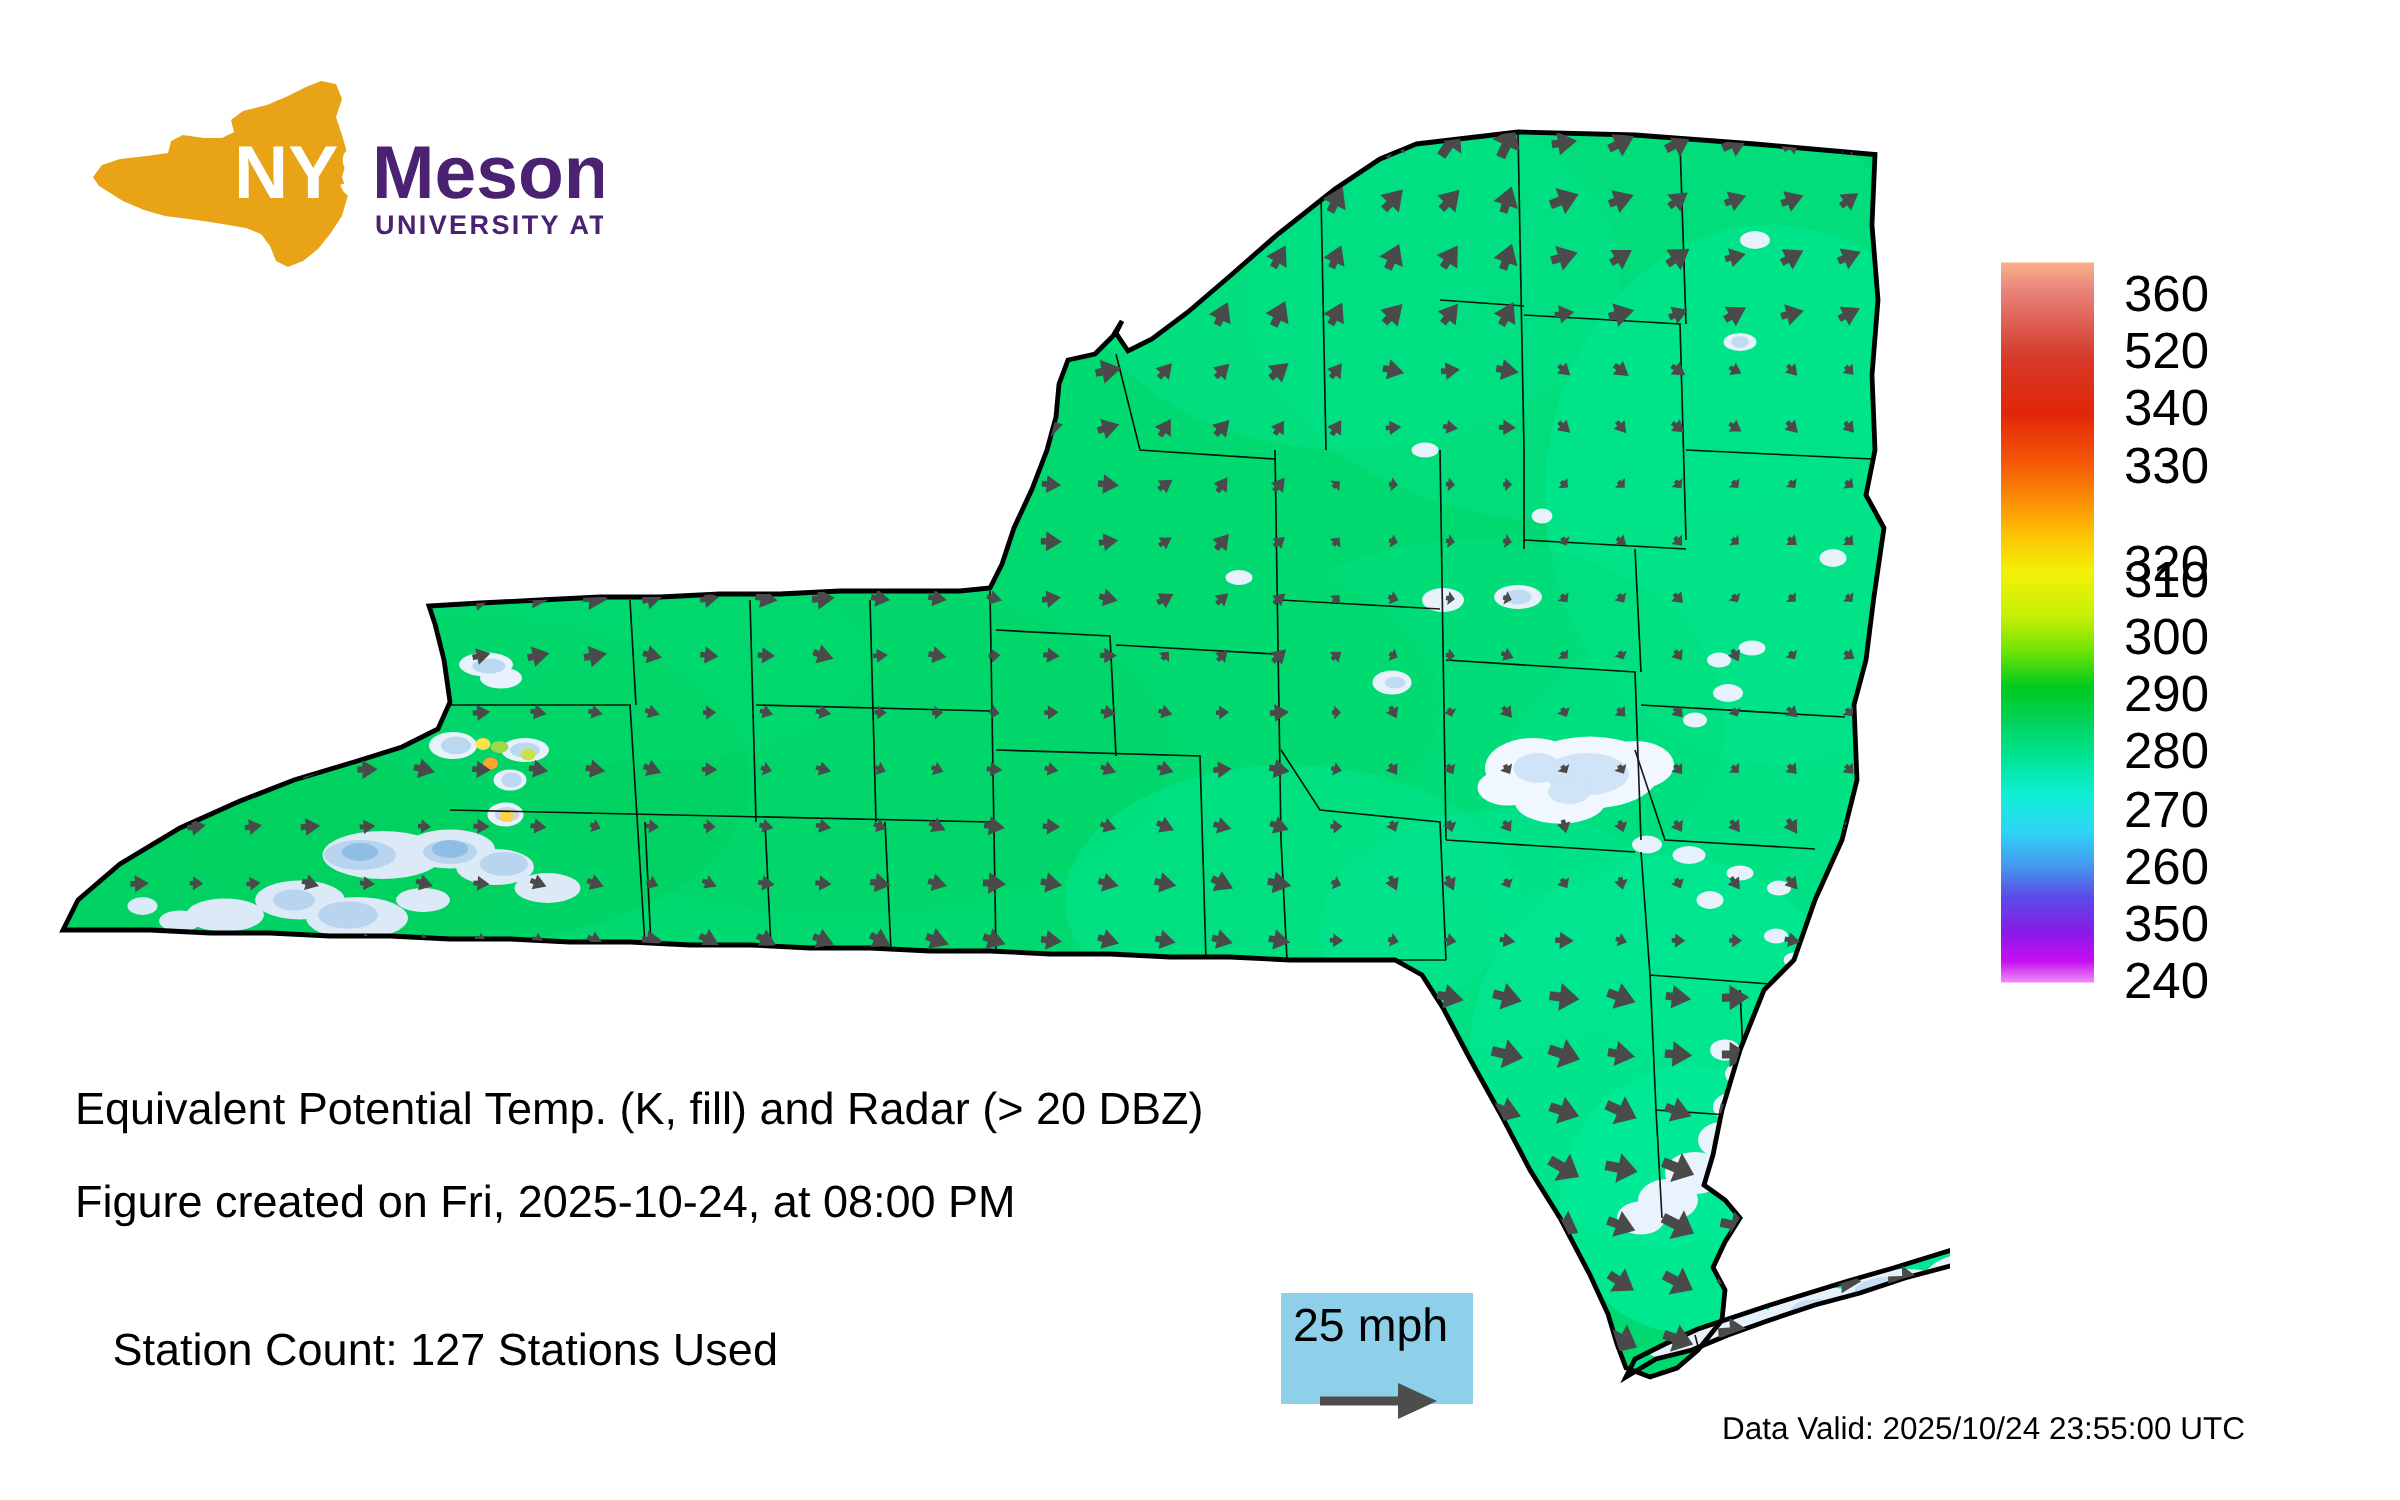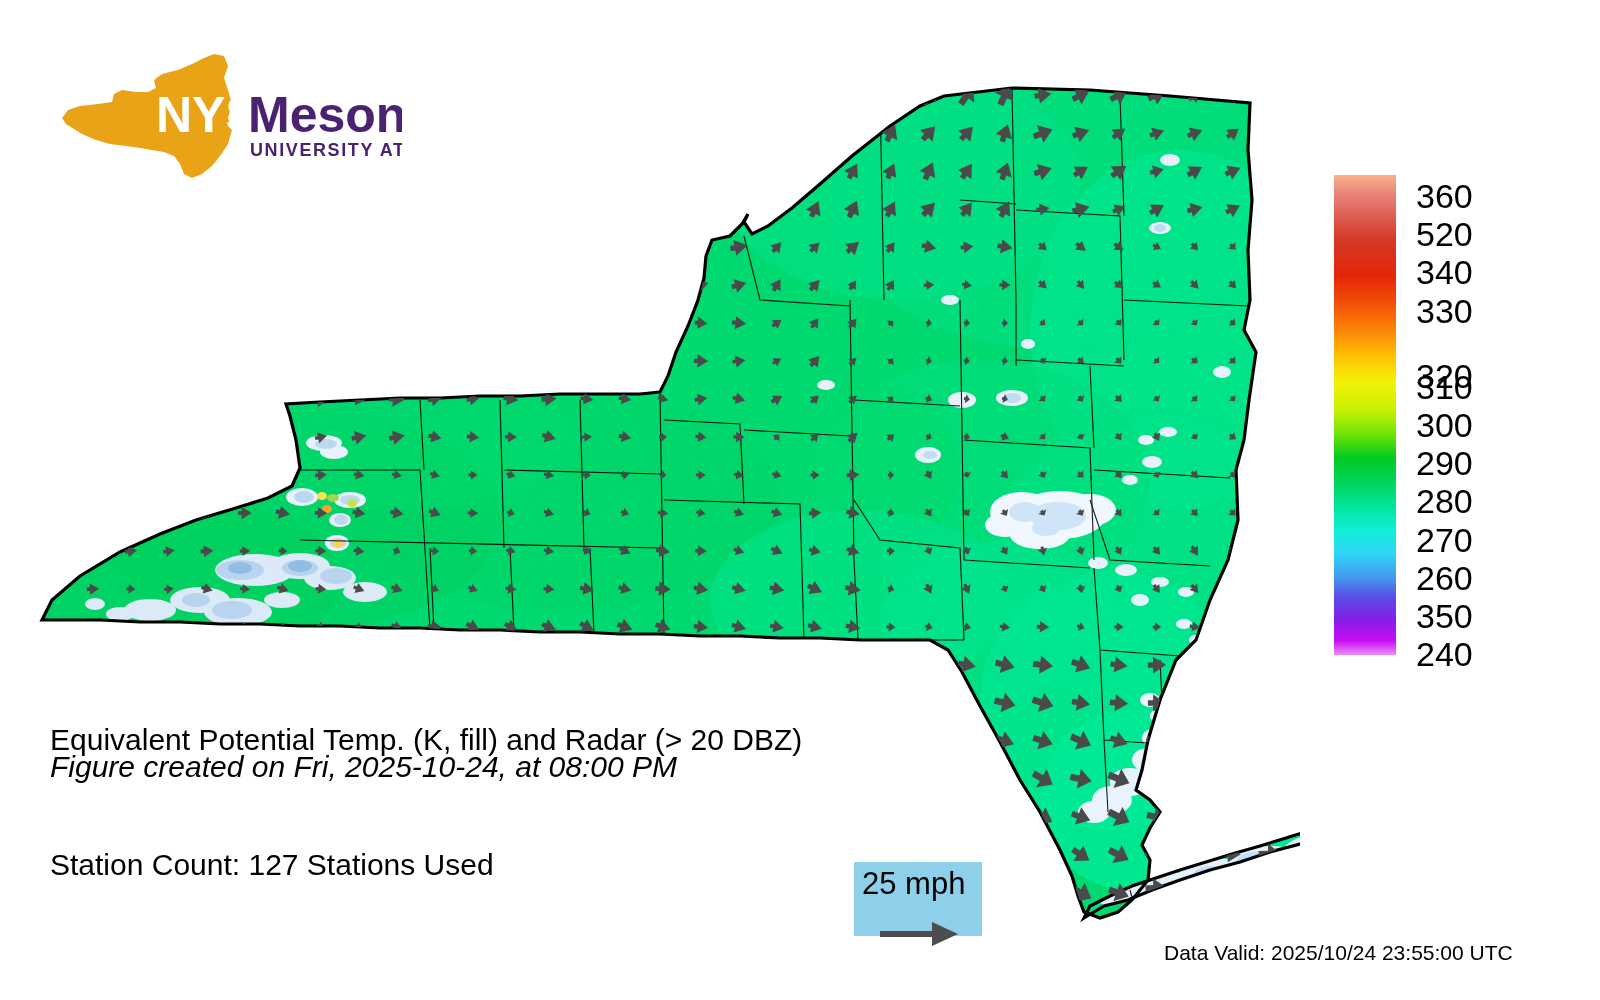--- a/index.html
+++ b/index.html
@@ -39,33 +39,33 @@
        #c60ef2 97%,
        #ef8cf7 100%);
   }
   .cb-label{position:absolute;left:82px;font-size:34px;color:#000;
      line-height:1;white-space:nowrap;}
 
   
   .info-line{position:absolute;left:50px;font-size:30px;color:#000;
      white-space:nowrap;}
   #info-title{top:723px;}
-  #info-created{top:750px;font-style:italic;}
-  #info-stations{top:848px;}
+  #info-created{top:785px;}
+  #info-stations{top:884px;margin-left:25px;}
 
   
   #wind-legend{position:absolute;left:854px;top:862px;width:128px;height:74px;
      background:#8ecfea;}
   #wind-legend-label{position:absolute;left:8px;top:4px;font-size:31px;color:#000;
      white-space:nowrap;}
   #wind-legend-arrow{position:absolute;left:26px;top:56px;}
 
   
   #data-valid{position:absolute;left:1148px;top:941px;font-size:21px;color:#000;
-     white-space:nowrap;margin-left:16px;}
+     white-space:nowrap;}
 </style>
 </head>
 <body>
 
 <div id="map-panel">
 <svg id="map-svg" width="1300" height="960" viewBox="0 0 1300 960">
   <defs>
 
     <clipPath id="nyclip">
       <path d="M944,96 L1012,88 L1090,90 L1170,96 L1250,103

